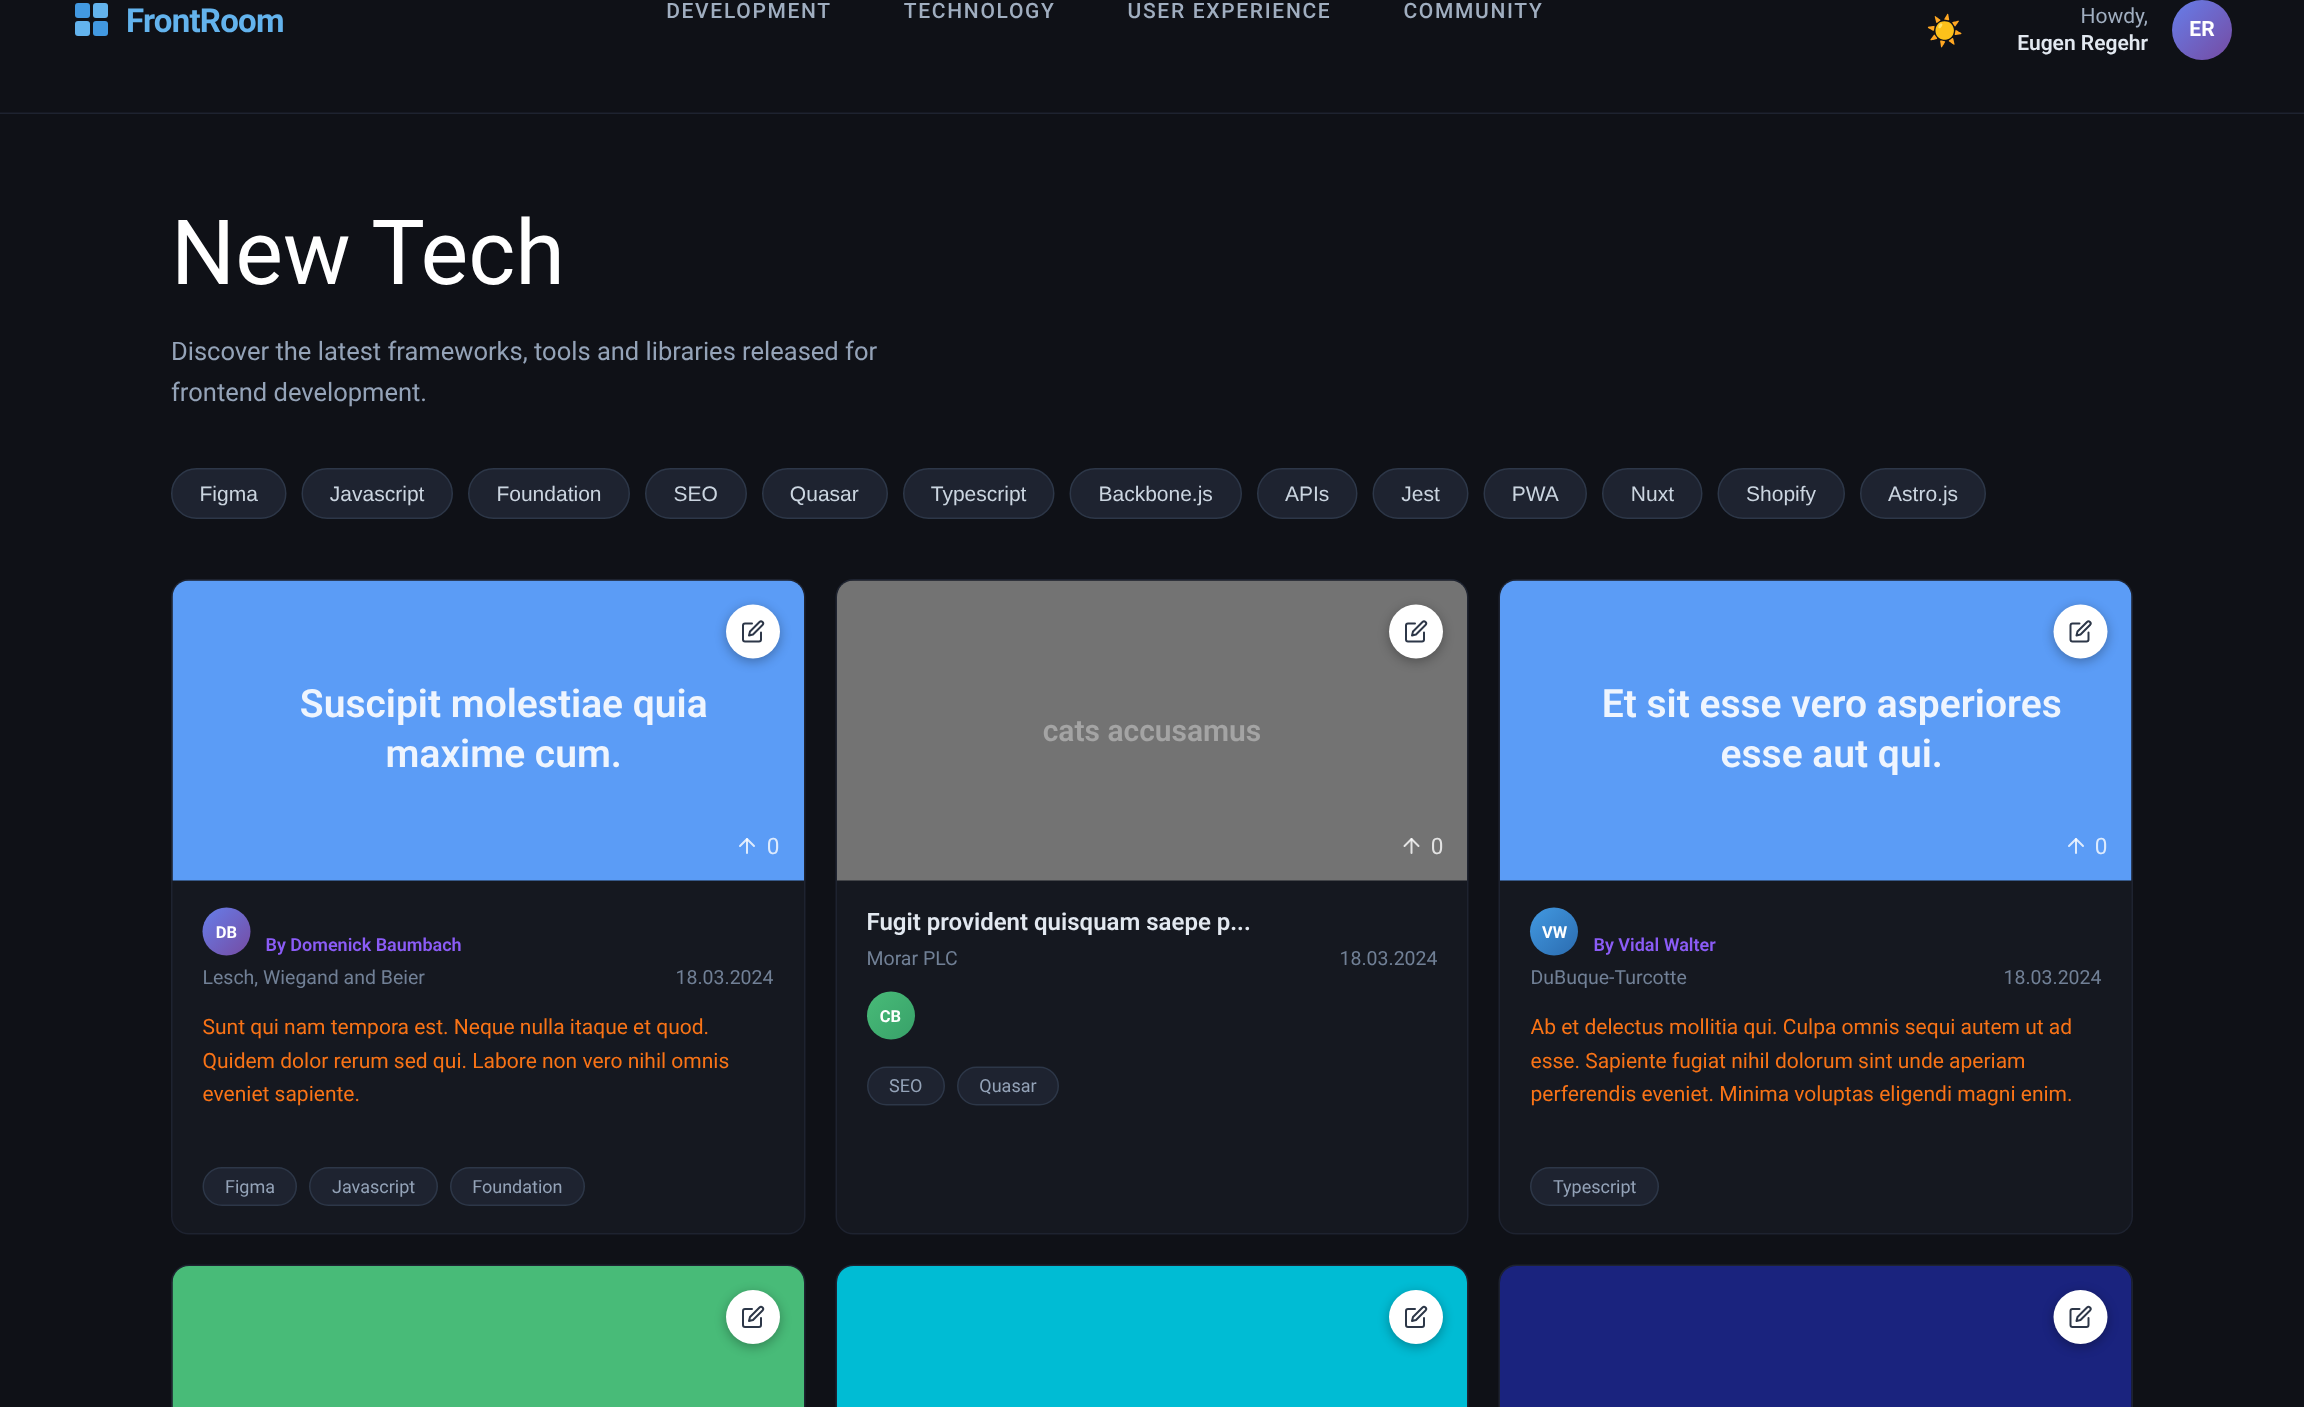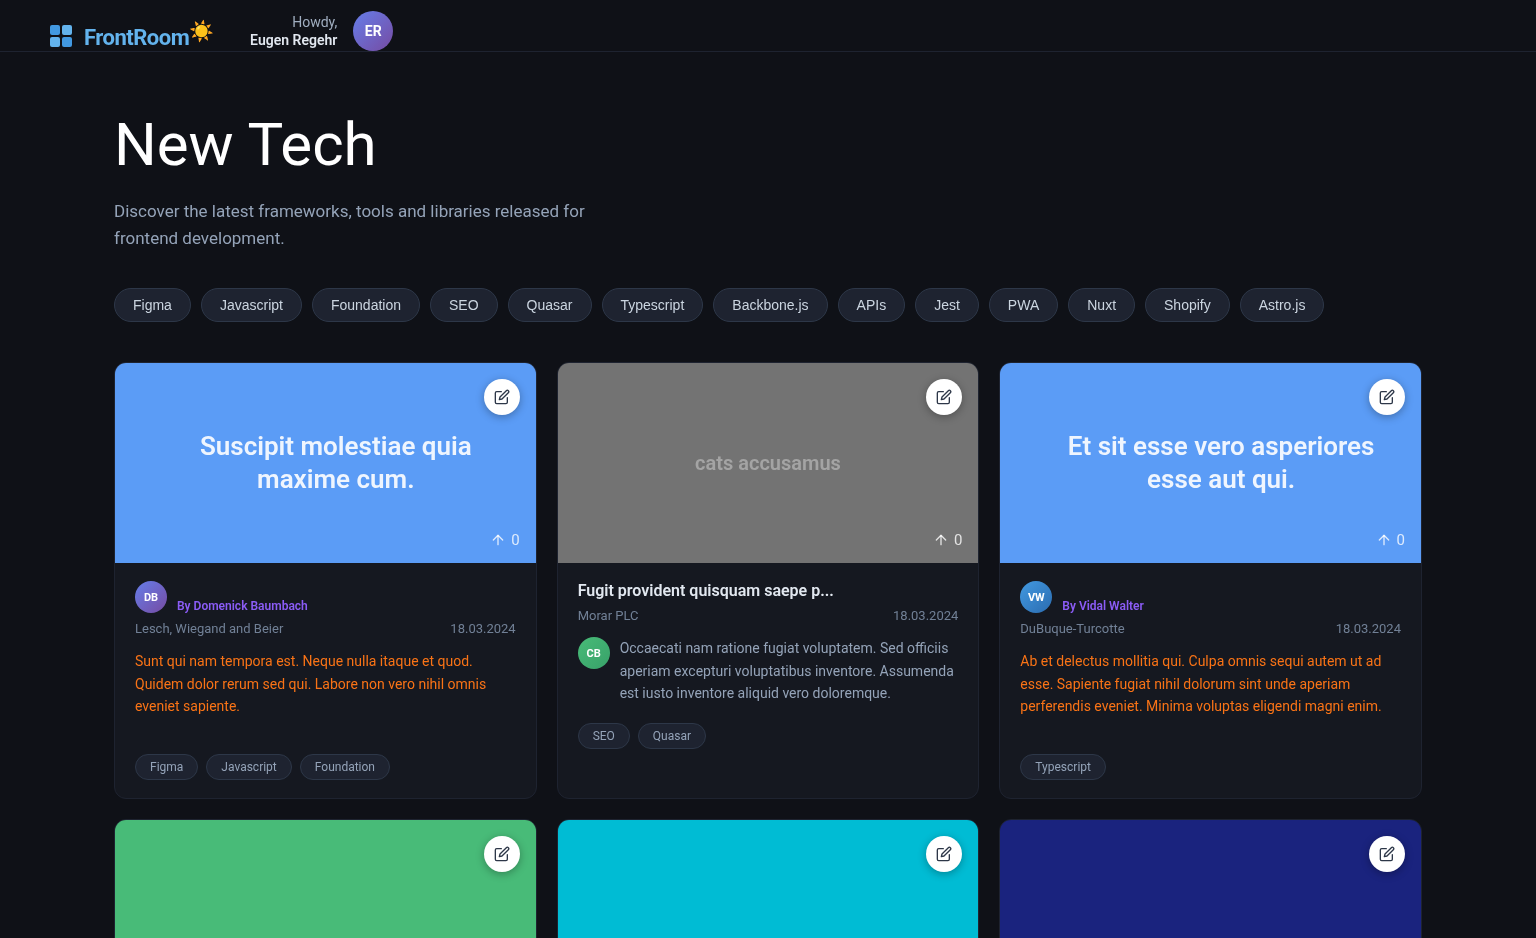--- a/index.html
+++ b/index.html
@@ -7,25 +7,25 @@
       background-color: #0f1117;
       color: #e2e8f0;
       font-family: -apple-system, BlinkMacSystemFont, 'Segoe UI', Roboto, sans-serif;
       min-height: 938px;
       width: 1536px;
     }
 
     
     nav {
       display: flex;
-      align-items: flex-end;
+      align-items: flex-start;
       background-color: #0f1117;
       border-bottom: 1px solid #1e2330;
       padding: 0 48px;
-      height: 52px;
+      height: 76px;
       position: sticky;
       top: 0;
       z-index: 100;
     }
     .nav-logo {
       display: flex;
       align-items: center;
       gap: 8px;
       text-decoration: none;
       color: #63b3ed;
@@ -299,20 +299,26 @@
   <a class="nav-logo" href="#">
     <svg class="nav-logo-icon" viewBox="0 0 28 28" fill="none">
       <rect x="2" y="2" width="10" height="10" rx="2" fill="#4299e1"></rect>
       <rect x="14" y="2" width="10" height="10" rx="2" fill="#63b3ed"></rect>
       <rect x="2" y="14" width="10" height="10" rx="2" fill="#63b3ed"></rect>
       <rect x="14" y="14" width="10" height="10" rx="2" fill="#4299e1"></rect>
     </svg>
     <span>FrontRoom</span>
   </a>
 
+  <div class="nav-links">
+    <a class="nav-link" href="#">DEVELOPMENT</a>
+    <a class="nav-link" href="#">TECHNOLOGY</a>
+    <a class="nav-link" href="#">USER EXPERIENCE</a>
+    <a class="nav-link" href="#">COMMUNITY</a>
+  </div>
 
   <div class="nav-right">
     <button class="theme-toggle" title="Toggle theme">
       <span>☀️</span>
     </button>
     <div class="user-greeting">
       <div>Howdy,</div>
       <div class="user-name">Eugen Regehr</div>
     </div>
     <div class="avatar">
@@ -399,21 +405,20 @@
         <div class="card-body">
           <div class="card-author-row">
             <span class="card-title-text">Fugit provident quisquam saepe p...</span>
           </div>
           <div class="card-meta-row">
             <span class="card-company">Morar PLC</span>
             <span class="card-date">18.03.2024</span>
           </div>
           <div class="card-comment-row">
             <div class="author-avatar av-cb">CB</div>
-            <p class="card-comment-text">Occaecati nam ratione fugiat voluptatem. Sed officiis aperiam excepturi voluptatibus inventore. Assumenda est iusto inventore aliquid vero doloremque.</p>
           </div>
           <div class="card-tags">
             <span class="card-tag">SEO</span>
             <span class="card-tag">Quasar</span>
           </div>
         </div>
       </div>
       <div class="card">
         <div class="card-image blue-bg">
           <div class="card-image-text">Et sit esse vero asperiores esse aut qui.</div>

